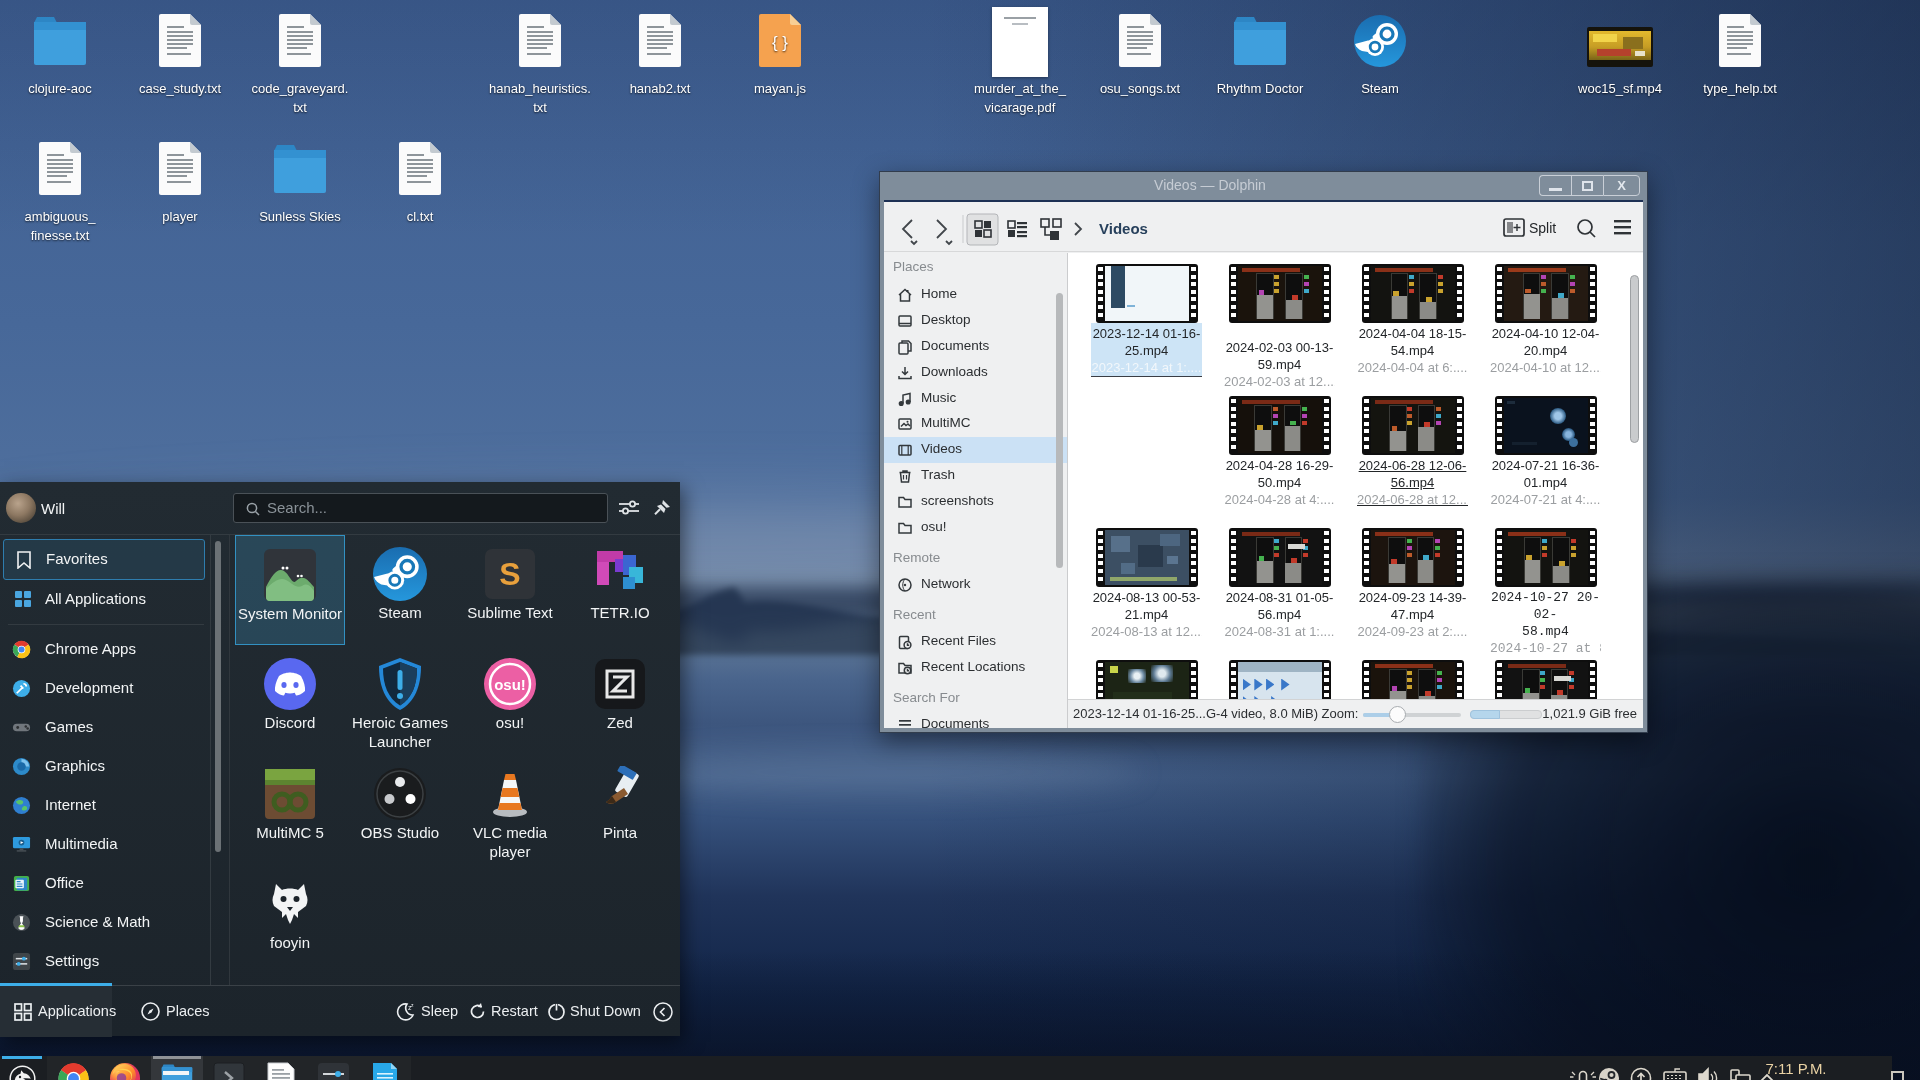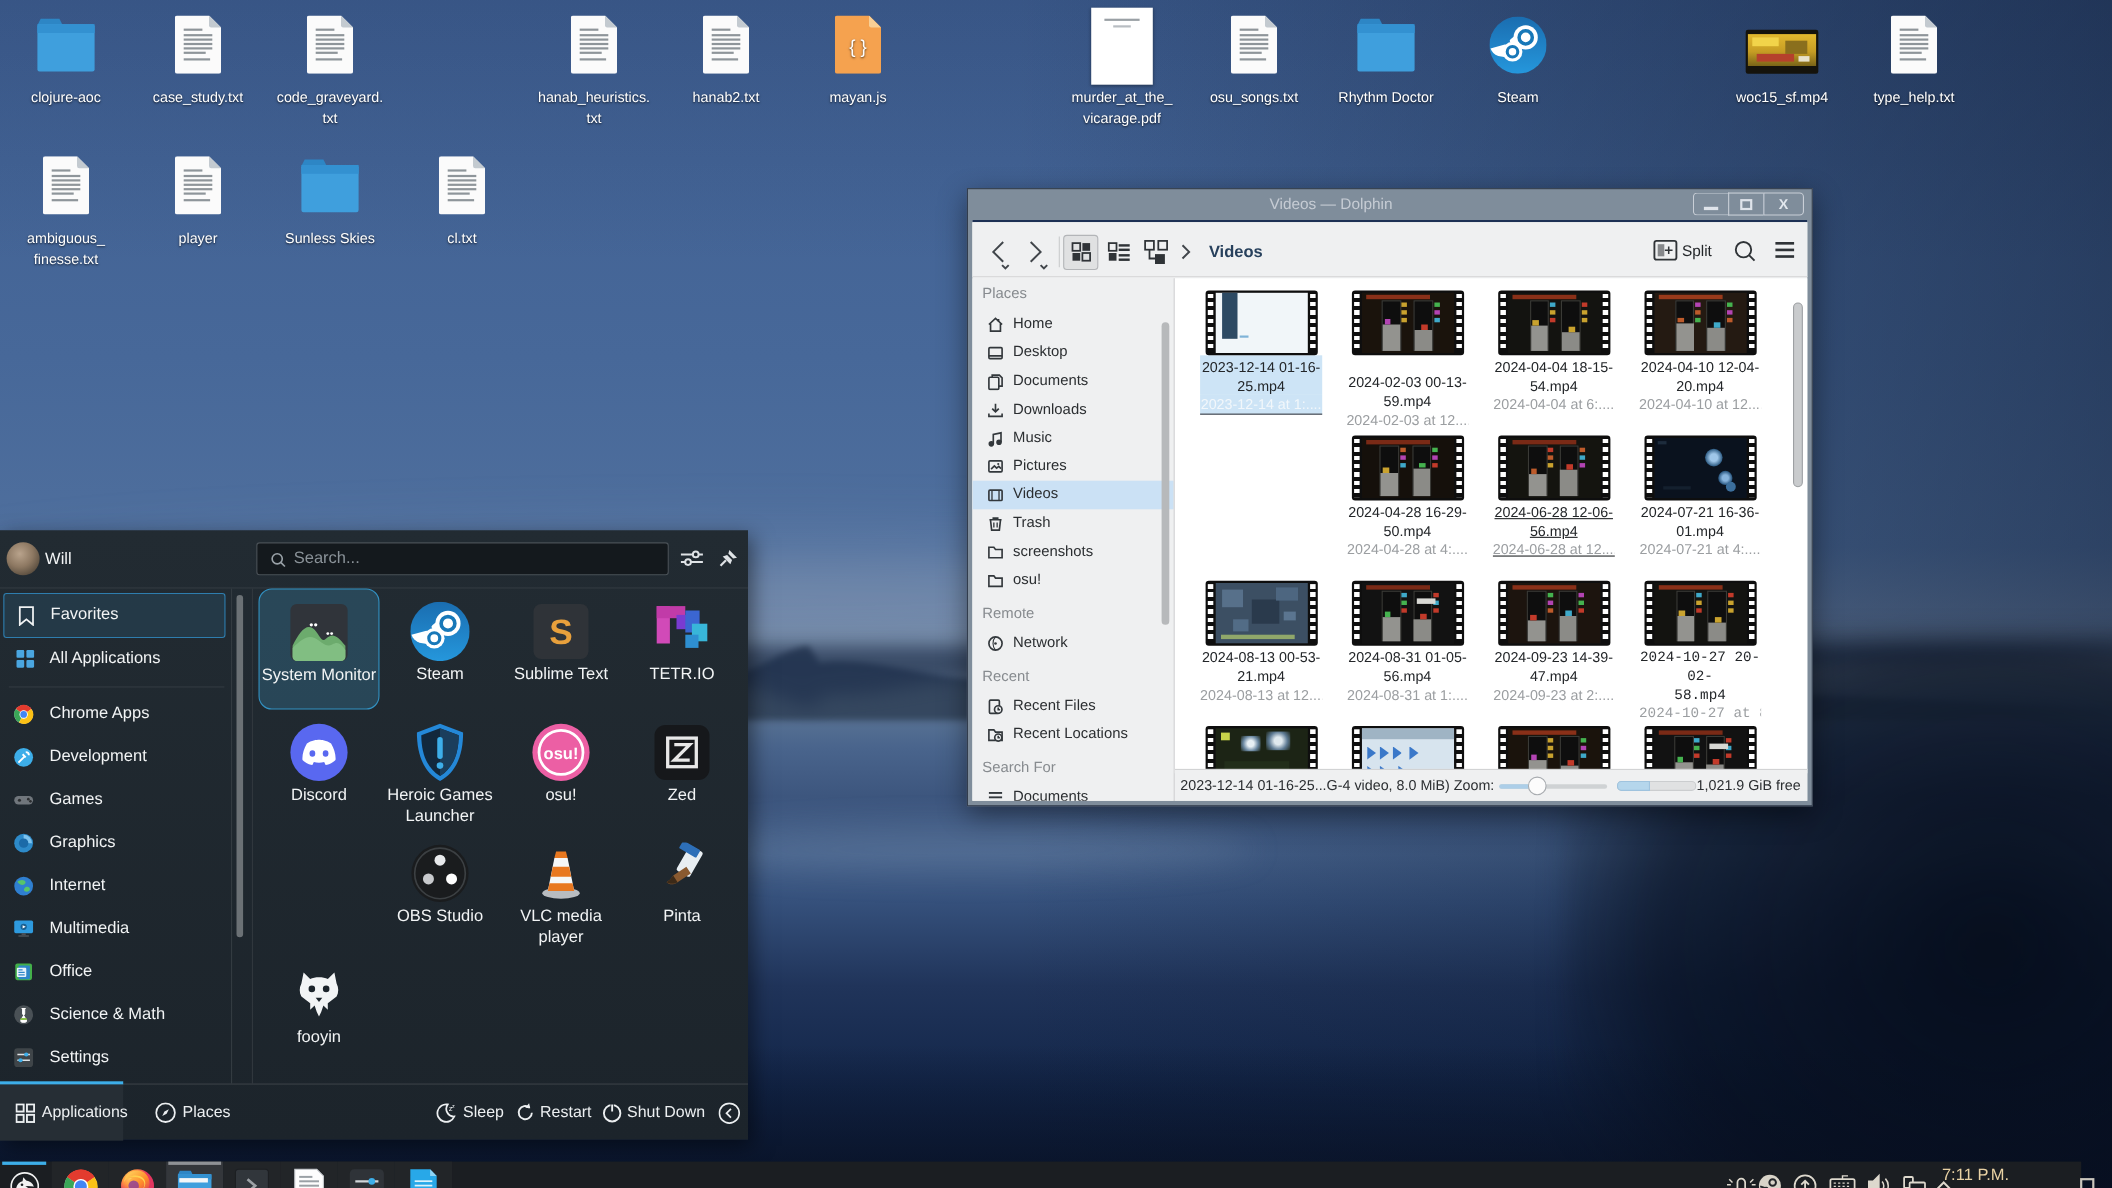--- a/index.html
+++ b/index.html
@@ -343,21 +343,21 @@
   <div class="it" style="top:133px;">
             <svg width="16" height="16">
               <use href="#si-music"></use>
             </svg>
             <span>Music</span>
           </div>
   <div class="it" style="top:158px;">
             <svg width="16" height="16">
               <use href="#si-pics"></use>
             </svg>
-            <span>Pictures</span>
+            <span>MultiMC</span>
           </div>
   <div class="it" style="top:184px;background:#cbe1f5;">
             <svg width="16" height="16">
               <use href="#si-vids"></use>
             </svg>
             <span>Videos</span>
           </div>
   <div class="it" style="top:210px;">
             <svg width="16" height="16">
               <use href="#si-trash"></use>
@@ -835,21 +835,21 @@
           <line x1="4" y1="7" x2="16" y2="7" stroke="#dfe3e6" stroke-width="1.6"></line>
           <line x1="4" y1="12.5" x2="16" y2="12.5" stroke="#dfe3e6" stroke-width="1.6"></line>
           <circle cx="12.5" cy="7" r="2" fill="#3daee9"></circle>
           <circle cx="7" cy="12.5" r="2" fill="#3daee9"></circle>
         </svg>
         <span>Settings</span>
       </div>
   <div class="side-sep"></div>
       <div class="side-sep2"></div>
       <div class="scrollb"></div>
-  <div class="gcell" style="left:235px;top:53px;width:110px;height:110px;background:rgba(60,140,180,.30);border:1px solid #3291c2;border-radius:12px;">
+  <div class="gcell" style="left:235px;top:53px;width:110px;height:110px;background:rgba(60,140,180,.30);border:1px solid #3291c2;border-radius:0;">
     <div class="gi">
           <svg width="56" height="56" viewBox="0 0 56 56">
             <rect x="2" y="2" width="52" height="52" rx="6" fill="#30343a"></rect>
             <path d="M4 40 C10 28 16 20 22 24 C28 28 30 38 34 34 C40 28 44 30 52 40 L52 50 a4 4 0 0 1 -4 4 H8 a4 4 0 0 1 -4 -4 Z" fill="#6cab6d"></path>
             <path d="M4 42 C12 34 18 30 24 33 C30 36 34 42 40 39 C45 36 48 38 52 44 L52 50 a4 4 0 0 1 -4 4 H8 a4 4 0 0 1 -4 -4 Z" fill="#87c387" opacity=".8"></path>
             <circle cx="21" cy="21" r="1.5" fill="#fff"></circle>
             <circle cx="25" cy="21" r="1.5" fill="#fff"></circle>
             <circle cx="36" cy="29" r="1.3" fill="#fff"></circle>
             <circle cx="39.5" cy="29" r="1.3" fill="#fff"></circle>
           </svg>
@@ -921,20 +921,34 @@
   </div>
   <div class="gcell" style="left:565px;top:163px;">
     <div class="gi">
           <svg width="54" height="54" viewBox="0 0 54 54">
             <rect x="2" y="2" width="50" height="50" rx="10" fill="#16181b"></rect>
             <rect x="14" y="14" width="26" height="26" fill="none" stroke="#e8e8e8" stroke-width="3"></rect>
             <path d="M20 20 H34 L20 34 H34" stroke="#e8e8e8" stroke-width="3" fill="none"></path>
           </svg>
         </div>
     <div>Zed</div>
+  </div>
+  <div class="gcell" style="left:235px;top:273px;">
+    <div class="gi">
+          <svg width="56" height="56" viewBox="0 0 56 56">
+            <rect x="3" y="3" width="50" height="50" rx="4" fill="#6d4c33"></rect>
+            <rect x="3" y="3" width="50" height="16" fill="#7aa440"></rect>
+            <rect x="3" y="14" width="50" height="5" fill="#5d8430"></rect>
+            <g fill="none" stroke="#3f5d20" stroke-width="5">
+              <circle cx="20" cy="36" r="8"></circle>
+              <circle cx="36" cy="36" r="8"></circle>
+            </g>
+          </svg>
+        </div>
+    <div>MultiMC 5</div>
   </div>
   <div class="gcell" style="left:345px;top:273px;">
     <div class="gi">
           <svg width="56" height="56" viewBox="0 0 56 56">
             <circle cx="28" cy="28" r="26" fill="#1a1c1e"></circle>
             <circle cx="28" cy="28" r="23" fill="none" stroke="#3c4043" stroke-width="1.5"></circle>
             <circle cx="28" cy="16" r="5" fill="#e8eaec"></circle>
             <circle cx="17.5" cy="33" r="5" fill="#c8cacd"></circle>
             <circle cx="38.5" cy="33" r="5" fill="#fff"></circle>
           </svg>

